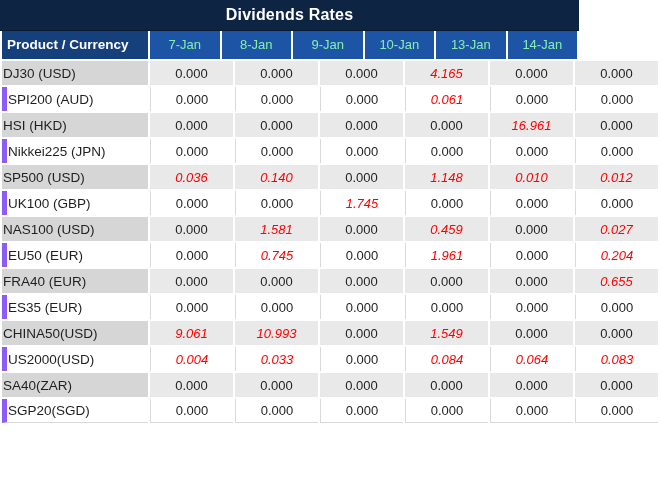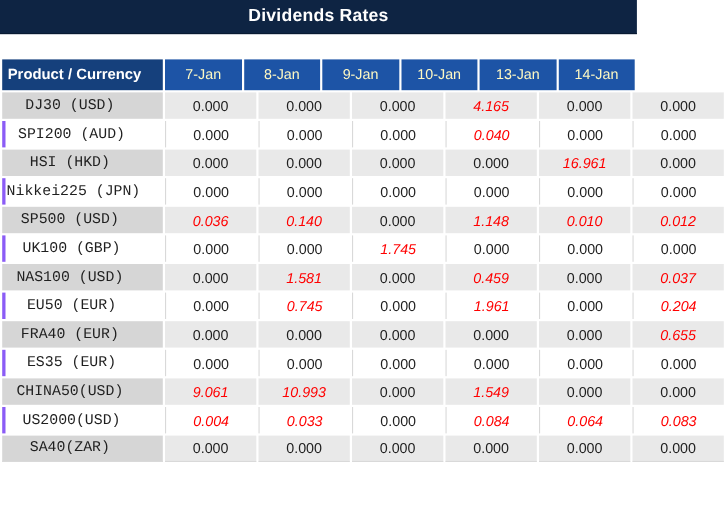--- a/index.html
+++ b/index.html
@@ -11,44 +11,44 @@
   body{width:660px;font-family:"Liberation Sans",sans-serif;color:var(--text);}
   .wrap{width:579px;}
 
   .title-bar{
     height:30px;line-height:30px;background:var(--title_bg);
     text-align:center;border-bottom:1px solid #081A32;
   }
   .title-bar span{color:#FFFFFF;font-weight:bold;font-size:16px;letter-spacing:0.2px;}
 
   .header-row{
-    display:flex;height:28px;padding:0 2px;gap:2px;background:var(--page_bg);margin-top:23px;
+    display:flex;height:28px;padding:0 2px;gap:2px;background:var(--page_bg);
   }
   .corner-cell{
     width:146px;flex:0 0 146px;background:var(--corner_bg);color:#FFFFFF;
     font-weight:bold;font-size:13.5px;line-height:28px;padding-left:5px;
     box-sizing:border-box;white-space:nowrap;
   }
   .hcell{
-    flex:1 1 0;background:var(--date_bg);color:#fef9c3;font-size:13px;
+    flex:1 1 0;background:var(--date_bg);color:#86efac;font-size:13px;
     line-height:28px;text-align:center;white-space:nowrap;
   }
 
   table{
     width:660px;border-collapse:separate;border-spacing:2px;
     table-layout:fixed;font-size:13px;
   }
   td{height:24px;vertical-align:middle;box-sizing:border-box;white-space:nowrap;}
-  td.pcell{width:146px;text-align:center;padding-right:24px;font-size:13.5px;font-family:Liberation Mono, monospace;}
+  td.pcell{width:146px;text-align:left;padding-right:24px;font-size:13.5px;}
   td.vcell{text-align:center;}
   tr.row-gray td.pcell{background:var(--stripe_product);}
   tr.row-gray td.vcell{background:var(--stripe_value);}
   tr.row-white td{background:#FFFFFF;}
   tr.row-white td + td{border-left:1px solid var(--divider);}
-  tr.row-white td:first-child{border-left:3px solid #8b5cf6;}
+  tr.row-white td:first-child{border-left:5px solid #8b5cf6;}
   tr:last-child td{border-bottom:1px solid var(--divider);}
   td.red{color:var(--red);font-style:italic;}
 </style>
 </head>
 <body>
 
 <div class="wrap">
   <div class="title-bar">
     <span>Dividends Rates</span>
   </div>
@@ -74,21 +74,21 @@
           <td class="vcell">0.000</td>
           <td class="vcell red">4.165</td>
           <td class="vcell">0.000</td>
           <td class="vcell">0.000</td>
         </tr>
         <tr class="row-white">
           <td class="pcell">SPI200 (AUD)</td>
           <td class="vcell">0.000</td>
           <td class="vcell">0.000</td>
           <td class="vcell">0.000</td>
-          <td class="vcell red">0.040</td>
+          <td class="vcell red">0.061</td>
           <td class="vcell">0.000</td>
           <td class="vcell">0.000</td>
         </tr>
         <tr class="row-gray">
           <td class="pcell">HSI (HKD)</td>
           <td class="vcell">0.000</td>
           <td class="vcell">0.000</td>
           <td class="vcell">0.000</td>
           <td class="vcell">0.000</td>
           <td class="vcell red">16.961</td>
@@ -121,21 +121,21 @@
           <td class="vcell">0.000</td>
           <td class="vcell">0.000</td>
         </tr>
         <tr class="row-gray">
           <td class="pcell">NAS100 (USD)</td>
           <td class="vcell">0.000</td>
           <td class="vcell red">1.581</td>
           <td class="vcell">0.000</td>
           <td class="vcell red">0.459</td>
           <td class="vcell">0.000</td>
-          <td class="vcell red">0.037</td>
+          <td class="vcell red">0.027</td>
         </tr>
         <tr class="row-white">
           <td class="pcell">EU50 (EUR)</td>
           <td class="vcell">0.000</td>
           <td class="vcell red">0.745</td>
           <td class="vcell">0.000</td>
           <td class="vcell red">1.961</td>
           <td class="vcell">0.000</td>
           <td class="vcell red">0.204</td>
         </tr>
@@ -177,15 +177,24 @@
         </tr>
         <tr class="row-gray">
           <td class="pcell">SA40(ZAR)</td>
           <td class="vcell">0.000</td>
           <td class="vcell">0.000</td>
           <td class="vcell">0.000</td>
           <td class="vcell">0.000</td>
           <td class="vcell">0.000</td>
           <td class="vcell">0.000</td>
         </tr>
+        <tr class="row-white">
+          <td class="pcell">SGP20(SGD)</td>
+          <td class="vcell">0.000</td>
+          <td class="vcell">0.000</td>
+          <td class="vcell">0.000</td>
+          <td class="vcell">0.000</td>
+          <td class="vcell">0.000</td>
+          <td class="vcell">0.000</td>
+        </tr>
       </tbody>
   </table>
 </div>
 
 </body></html>

